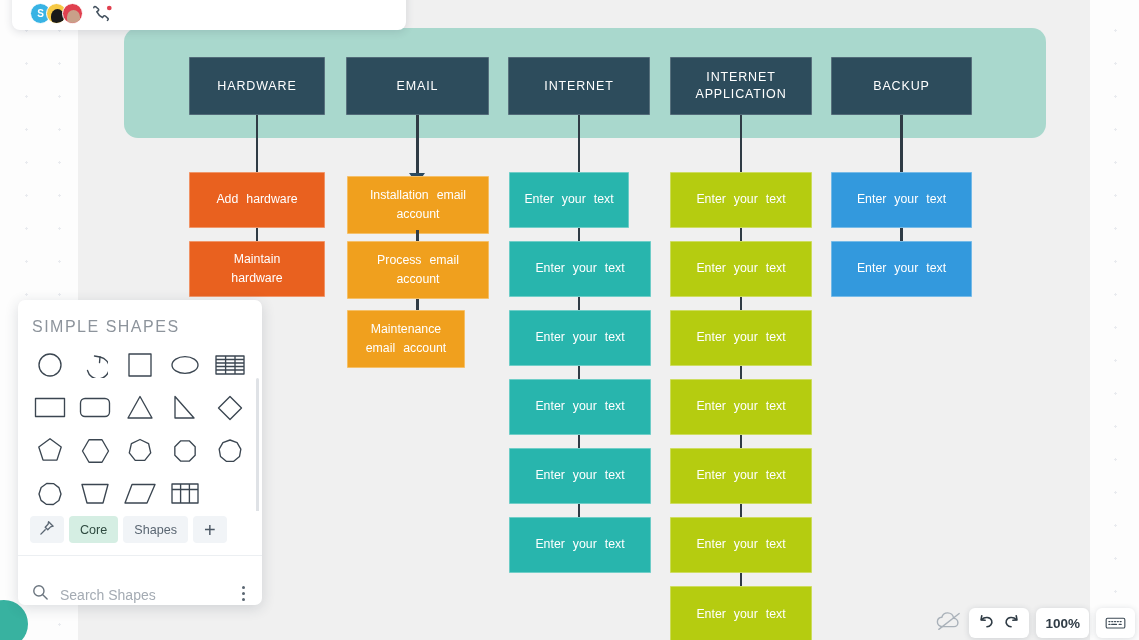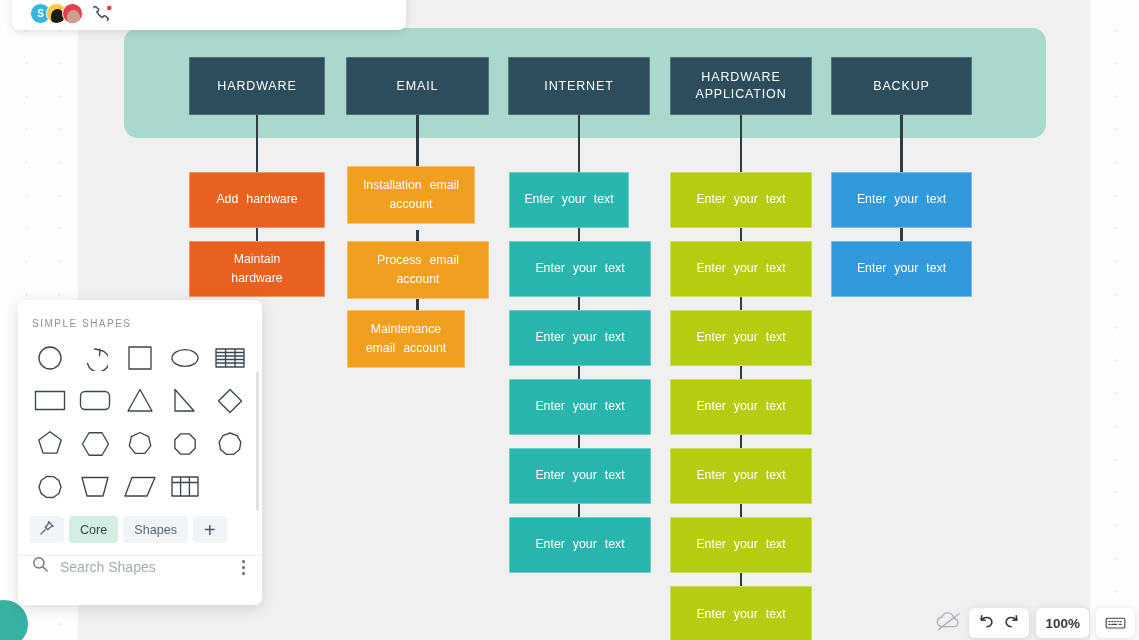--- a/index.html
+++ b/index.html
@@ -172,21 +172,21 @@
     left: 18px; top: 300px;
     width: 244px; height: 305px;
     background: #ffffff;
     border-radius: 7px;
     box-shadow: 0 3px 14px rgba(40,50,70,.16);
     z-index: 70;
     display: flex;
     flex-direction: column;
   }
   .panel-heading {
-    font-size: 10px;
+    font-size: 16px;
     letter-spacing: 1.5px;
     color: #8d949c;
     padding: 18px 0 9px 14px;
   }
   .shapes-scroll {
     position: relative;
     flex: 1;
     overflow: hidden;
     padding: 0 10px;
   }
@@ -227,21 +227,21 @@
     justify-content: center;
     font-size: 12.6px;
     color: #5a6672;
   }
   .tab.active { background: #d5eee3; color: #2f4a40; }
   .tab.icon-tab { padding: 0 9px; }
   .panel-footer {
     border-top: 1px solid #eceff2;
     height: 50px;
     display: flex;
-    align-items: flex-start;
+    align-items: flex-end;
     padding: 0 12px 0 14px;
     gap: 9px;
   }
   .search-wrap {
     flex: 1;
     display: flex;
     align-items: center;
     gap: 9px;
   }
   .search-input {
@@ -330,21 +330,21 @@
         <div class="card-inner">
           <div><span class="w">Maintain</span></div>
           <div><span class="w">hardware</span></div>
         </div>
       </div>
       <div class="cat-box" style="left: 346px; top: 57px; width: 143px; height: 58px; background: rgb(45, 76, 92);">
         <span style="max-width: 100px;">EMAIL</span>
       </div>
       <div class="stem" style="left: 416.4px; top: 115px; height: 59px;"></div>
       <div class="stem-arrow" style="left: 409px; top: 173px;"></div>
-      <div class="card" style="left: 347px; top: 166px; width: 128px; height: 58px; background: rgb(240, 160, 30);">
+      <div class="card" style="left: 347px; top: 176px; width: 142px; height: 58px; background: rgb(240, 160, 30);">
         <div class="card-inner">
           <div><span class="w">Installation</span><span class="w">email</span></div>
           <div><span class="w">account</span></div>
         </div>
       </div>
       <div class="link" style="left: 416.4px; top: 230px; height: 11px;"></div>
       <div class="card" style="left: 347px; top: 241px; width: 142px; height: 58px; background: rgb(240, 160, 30);">
         <div class="card-inner">
           <div><span class="w">Process</span><span class="w">email</span></div>
           <div><span class="w">account</span></div>
@@ -391,21 +391,21 @@
           <div><span class="w">Enter</span><span class="w">your</span><span class="w">text</span></div>
         </div>
       </div>
       <div class="link" style="left: 577.9px; top: 504px; height: 13px;"></div>
       <div class="card" style="left: 509px; top: 517px; width: 142px; height: 56px; background: rgb(40, 181, 173);">
         <div class="card-inner">
           <div><span class="w">Enter</span><span class="w">your</span><span class="w">text</span></div>
         </div>
       </div>
       <div class="cat-box" style="left: 670px; top: 57px; width: 142px; height: 58px; background: rgb(45, 76, 92);">
-        <span style="max-width: 100px;">HARDWARE APPLICATION</span>
+        <span style="max-width: 100px;">INTERNET APPLICATION</span>
       </div>
       <div class="stem" style="left: 739.9px; top: 115px; height: 59px;"></div>
       <div class="stem-arrow" style="left: 732.5px; top: 173px;"></div>
       <div class="card" style="left: 670px; top: 172px; width: 142px; height: 56px; background: rgb(181, 204, 16);">
         <div class="card-inner">
           <div><span class="w">Enter</span><span class="w">your</span><span class="w">text</span></div>
         </div>
       </div>
       <div class="link" style="left: 739.9px; top: 228px; height: 13px;"></div>
       <div class="card" style="left: 670px; top: 241px; width: 142px; height: 56px; background: rgb(181, 204, 16);">

